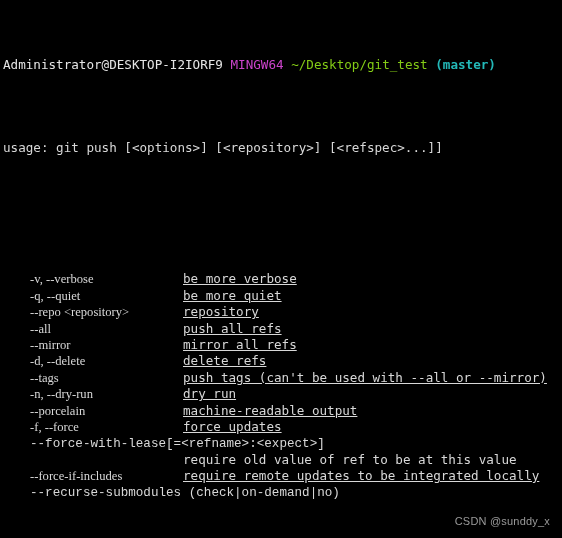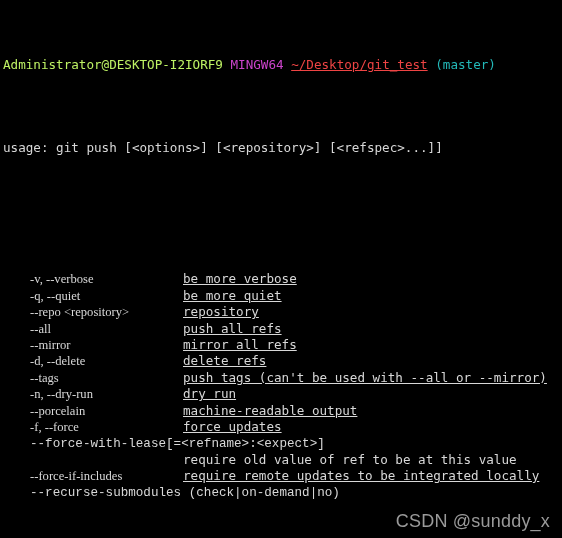--- a/index.html
+++ b/index.html
@@ -23,24 +23,24 @@
     position: absolute;
     left: 3px;
     top: 8px;
     right: 0;
     white-space: pre;
   }
   .line {
     height: 16.45px;
     white-space: pre;
   }
-  .seg-user   { color: #bef264; }
+  .seg-user   { color: #e5e5e5; }
   .seg-host   { color: #cc44cc; }
-  .seg-path   { color: #ef4444; text-decoration: underline; }
-  .seg-branch { color: #23b9b9; }
+  .seg-path   { color: #84cc16; }
+  .seg-branch { color: #23b9b9; font-weight: bold; }
   .seg-plain  { color: #d8d8d8; }
 
   .opt-row {
     display: block;
     height: 16.45px;
     white-space: pre;
   }
   .opt-flag {
     display: inline-block;
     width: 180px;
@@ -70,21 +70,21 @@
     vertical-align: top;
   }
   .blank-line {
     height: 16.45px;
   }
   #watermark {
     position: absolute;
     right: 12px;
     bottom: 9px;
     font-family: "Liberation Sans", "DejaVu Sans", sans-serif;
-    font-size: 18px;
+    font-size: 11px;
     color: #9a9a9a;
     letter-spacing: 0.2px;
     white-space: pre;
   }
 </style>
 </head>
 <body>
 
 <div id="terminal">
   <div class="screen">

